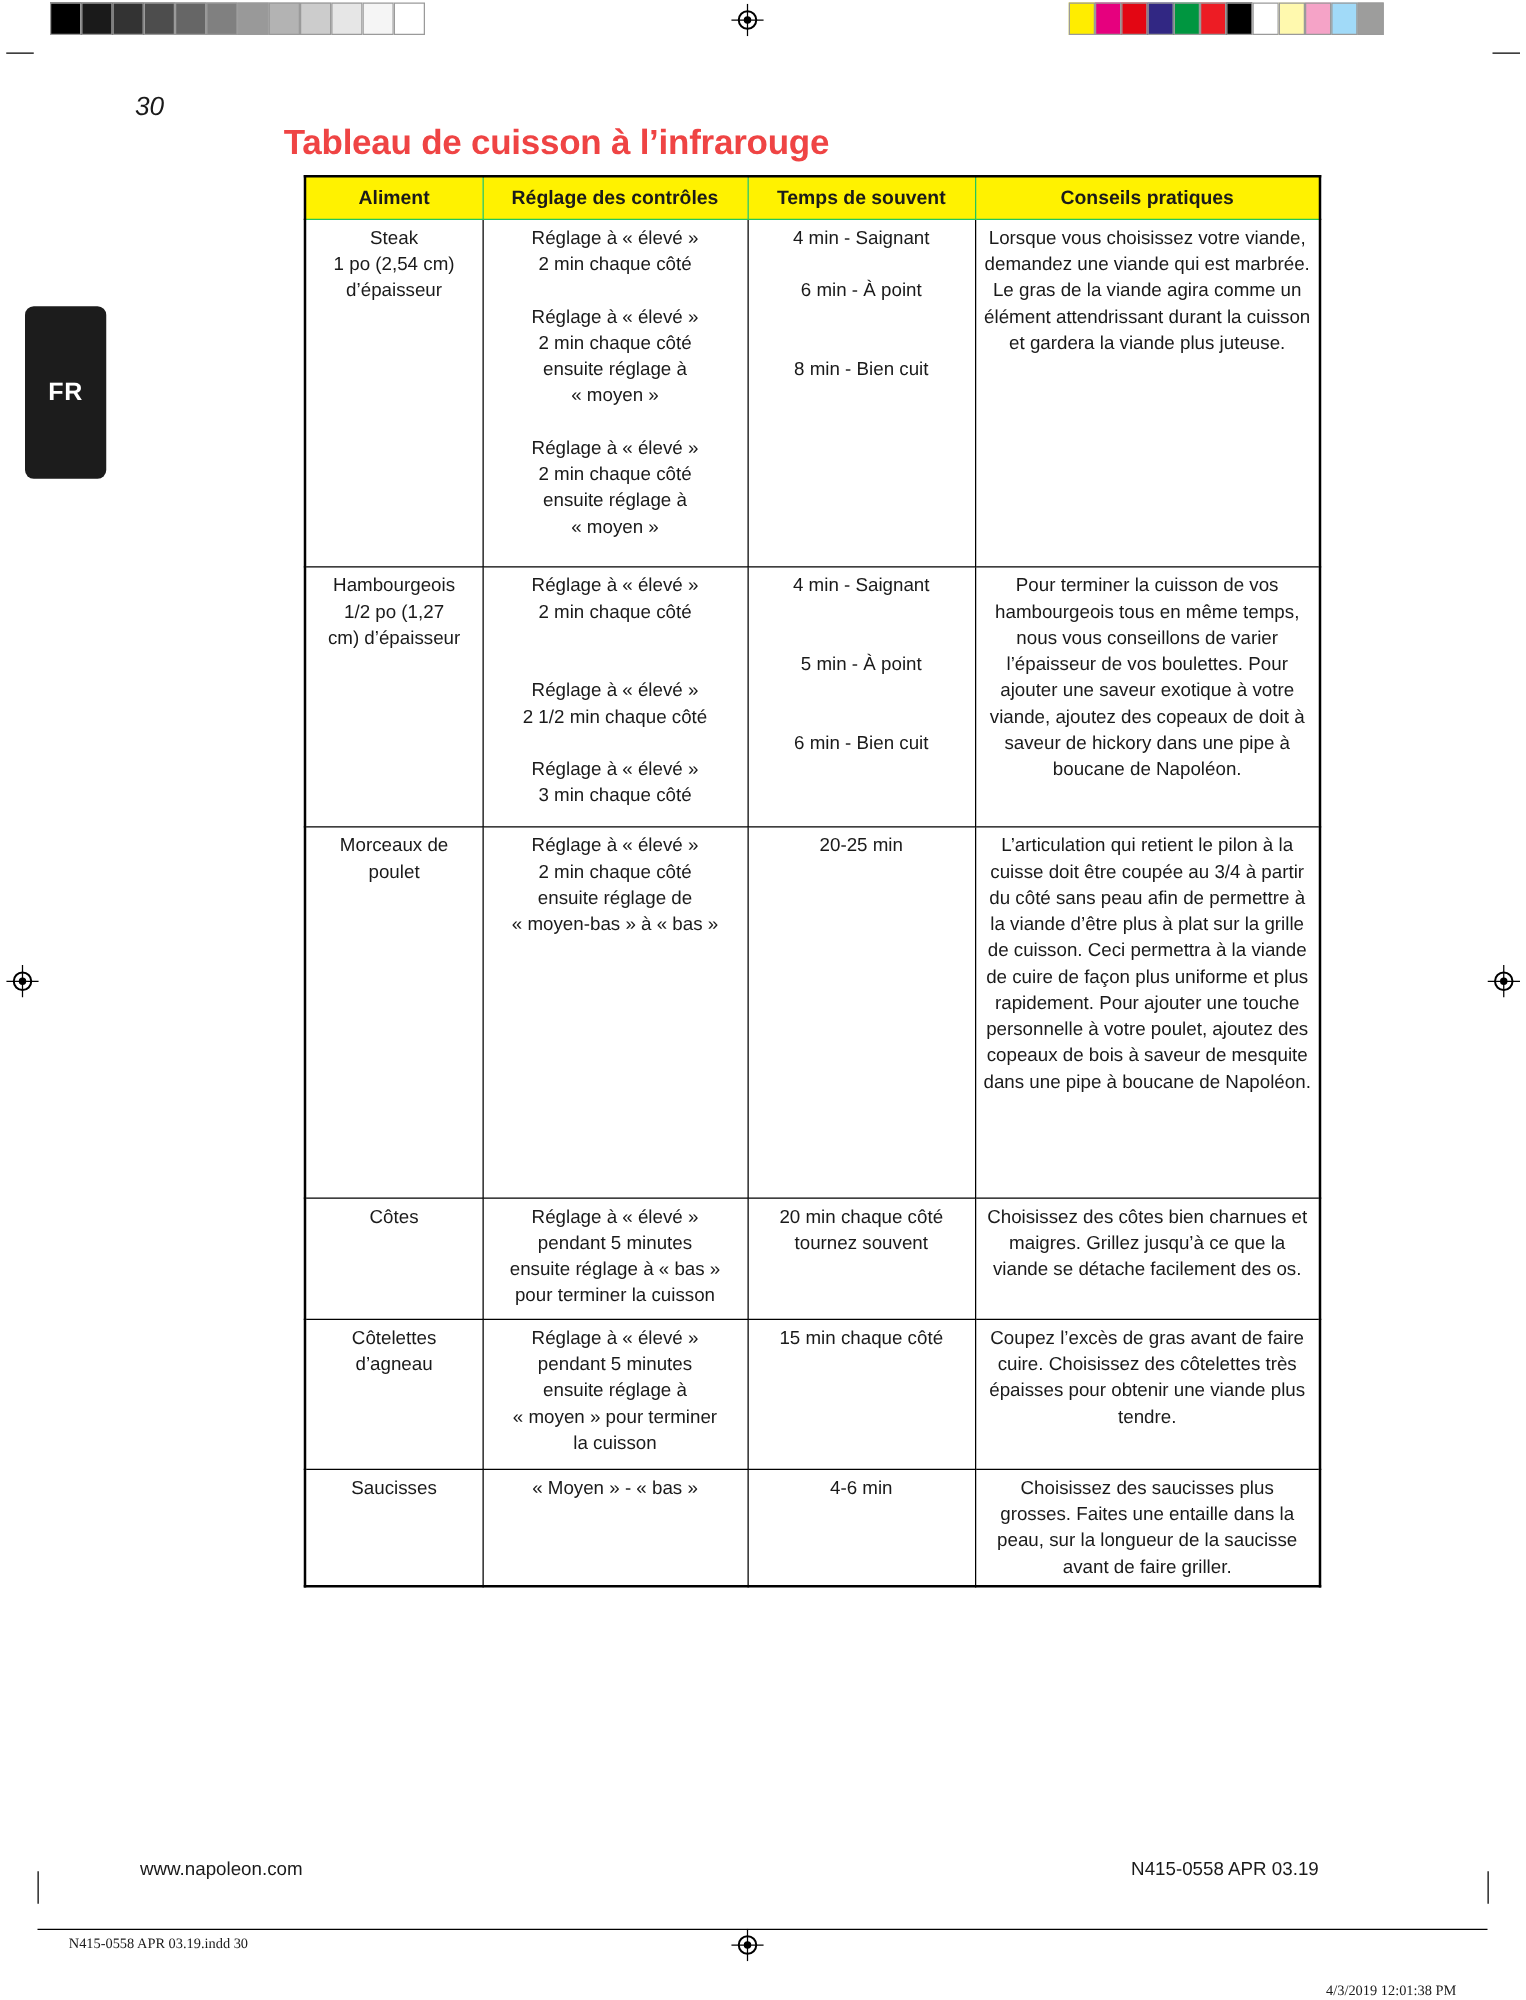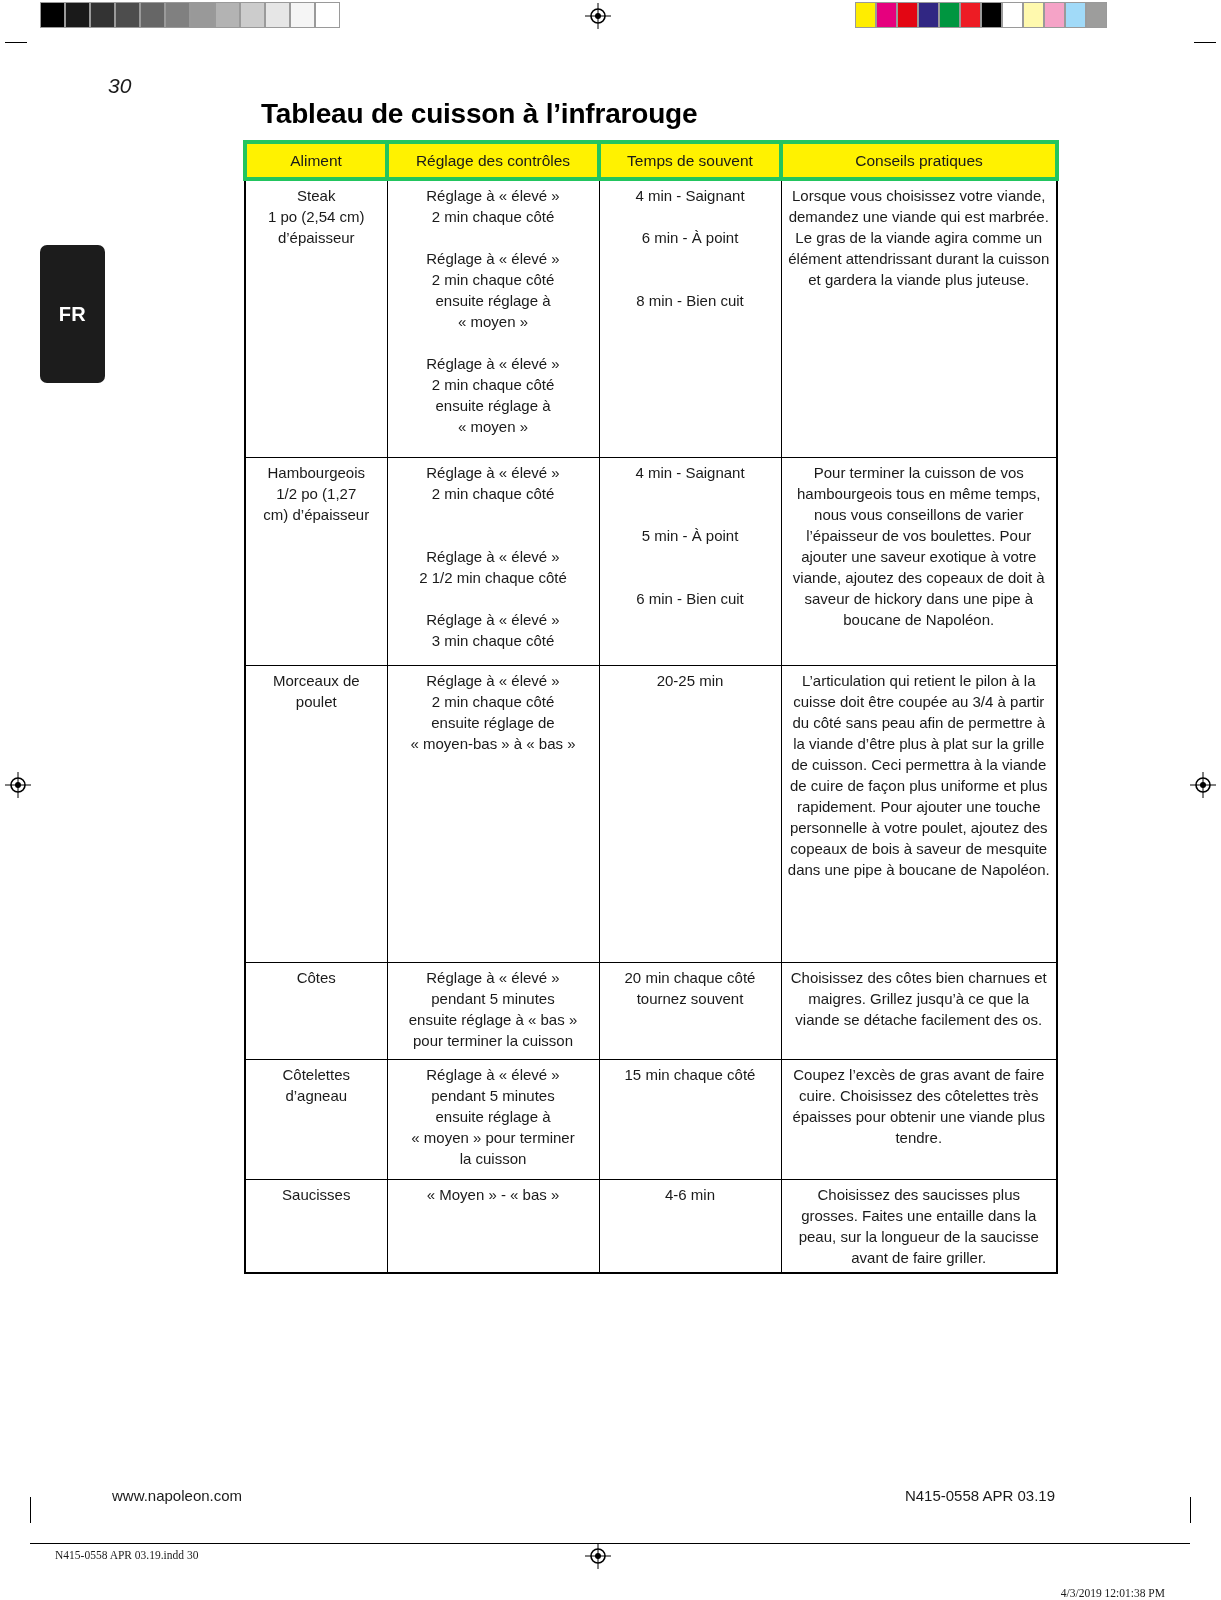--- a/index.html
+++ b/index.html
@@ -28,38 +28,38 @@
   
   .tick-h{position:absolute;height:1px;width:22px;background:#000;}
   .tick-h.tl{left:5px;top:42px;}
   .tick-h.tr{right:5px;top:42px;}
   .tick-v{position:absolute;width:1px;height:26px;background:#000;}
   .tick-v.bl{left:30px;top:1497px;}
   .tick-v.br{right:30px;top:1497px;}
   
   .page-number{position:absolute;left:108px;top:74px;font-size:21px;font-style:italic;}
   .fr-tab{
-    position:absolute;left:40px;top:245px;width:65px;height:138px;
+    position:absolute;left:20px;top:245px;width:65px;height:138px;
     background:#1c1c1c;border-radius:7px;color:#fff;
     display:flex;align-items:center;justify-content:center;
     font-size:20px;font-weight:700;letter-spacing:0.5px;
   }
   .doc-title{
-    position:absolute;left:261px;top:98px;margin:0;
-    font-size:28px;font-weight:700;color:#000000;letter-spacing:-0.2px;
+    position:absolute;left:227px;top:98px;margin:0;
+    font-size:28px;font-weight:700;color:#ef4444;letter-spacing:-0.2px;
   }
   
   table.cook{
     position:absolute;left:243px;top:140px;width:812px;
     border-collapse:collapse;table-layout:fixed;
     border:2px solid #000;
   }
   table.cook th{
-    background:#fff200;border:4px solid #22c55e;
-    font-weight:400;font-size:15.5px;height:29px;padding:2px 12px;
+    background:#fff200;border:1px solid #22c55e;
+    font-weight:700;font-size:15.5px;height:29px;padding:2px 12px;
   }
   table.cook td{
     border:1px solid #000;vertical-align:top;text-align:center;
     padding:4px 6px;font-size:15px;line-height:21px;white-space:pre-line;
   }
   tr.r0{height:278px;} tr.r1{height:208px;} tr.r2{height:297px;}
   tr.r3{height:118px;} tr.r4{height:97px;padding-left:29px;}  tr.r5{height:120px;padding-left:45px;}
   tr.r6{height:92px;padding-left:32px;}
   
   .footer-website{position:absolute;left:112px;top:1487px;font-size:15px;}

